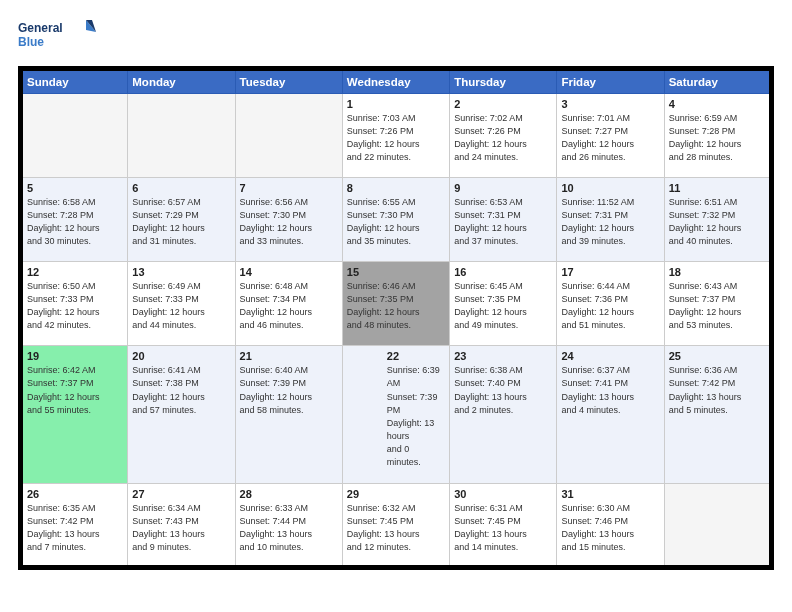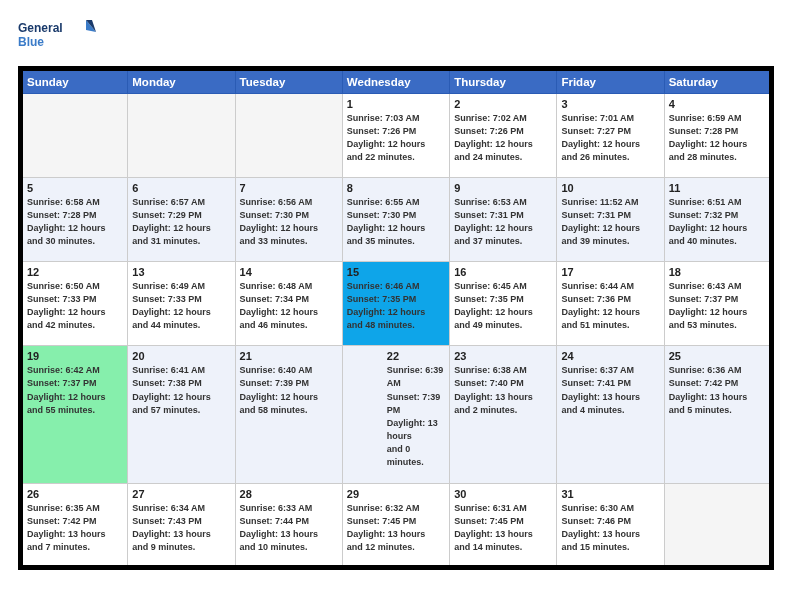--- a/index.html
+++ b/index.html
@@ -80,21 +80,20 @@
       font-size: 11px;
       font-weight: bold;
       color: #222;
       display: block;
       margin-bottom: 2px;
     }
     .day-info {
       font-size: 9px;
       color: #333;
       line-height: 1.45;
-      font-weight: bold;
     }
   </style>
 </head>
 <body>
 
 <div class="page">
   <div class="header">
     <div class="logo">
     <svg width="80" height="38" viewBox="0 0 80 38" xmlns="http://www.w3.org/2000/svg">
       <text x="0" y="14" font-size="12" font-weight="bold" fill="#1a3a6b" font-family="Arial">General</text>
@@ -221,21 +220,21 @@
 Daylight: 12 hours
 and 44 minutes.</div>
           </td>
           <td style="background: rgb(255, 255, 255);">
             <span class="day-num">14</span>
             <div class="day-info" style="white-space: pre-line;">Sunrise: 6:48 AM
 Sunset: 7:34 PM
 Daylight: 12 hours
 and 46 minutes.</div>
           </td>
-          <td style="background: #0ea5e9;">
+          <td style="background: #a3a3a3;">
             <span class="day-num">15</span>
             <div class="day-info" style="white-space: pre-line;">Sunrise: 6:46 AM
 Sunset: 7:35 PM
 Daylight: 12 hours
 and 48 minutes.</div>
           </td>
           <td style="background: rgb(255, 255, 255);">
             <span class="day-num">16</span>
             <div class="day-info" style="white-space: pre-line;">Sunrise: 6:45 AM
 Sunset: 7:35 PM

